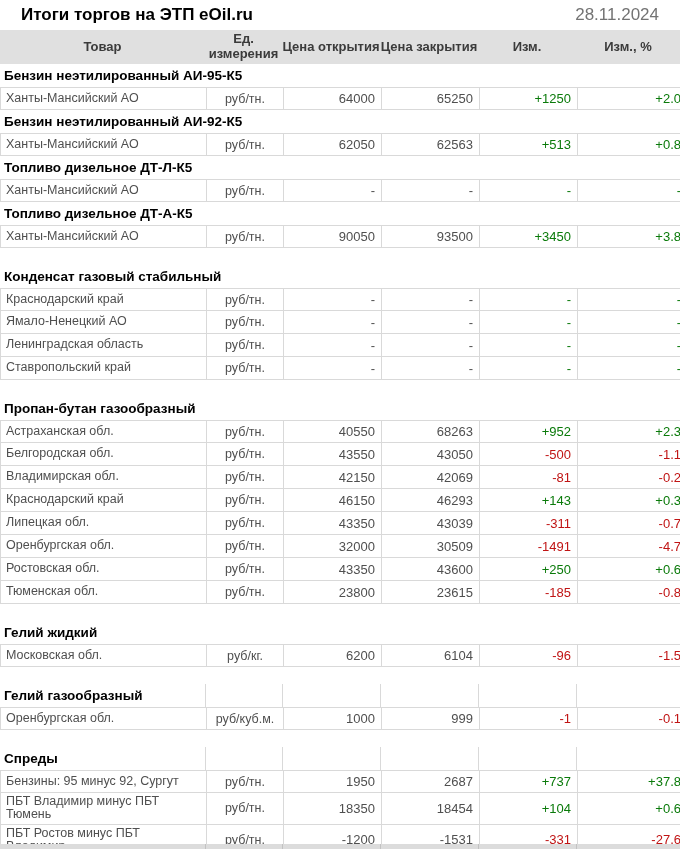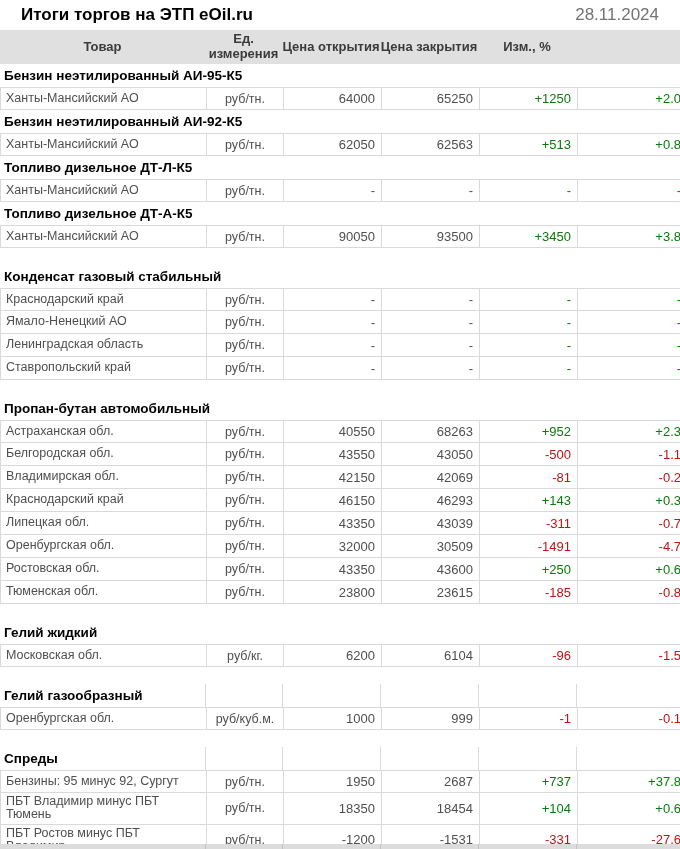--- a/index.html
+++ b/index.html
@@ -60,20 +60,21 @@
   <div class="titlebar">
     <div class="title">Итоги торгов на ЭТП eOil.ru</div>
     <div class="date">28.11.2024</div>
   </div>
 
   <div class="thead gridrow">
     <div class="hc">Товар</div>
     <div class="hc">Ед. измерения</div>
     <div class="hc">Цена открытия</div>
     <div class="hc">Цена закрытия</div>
+    <div class="hc">Изм.</div>
     <div class="hc">Изм., %</div>
   </div>
 
   <div class="tbody">
       <div class="gridrow row section">
         <div class="st">Бензин неэтилированный АИ-95-К5</div>
       </div>
       <div class="gridrow row data first">
         <div class="c c-name">Ханты-Мансийский АО</div>
         <div class="c c-unit">руб/тн.</div>
@@ -146,21 +147,21 @@
       <div class="gridrow row data">
         <div class="c c-name">Ставропольский край</div>
         <div class="c c-unit">руб/тн.</div>
         <div class="c c-num">-</div>
         <div class="c c-num">-</div>
         <div class="c c-chg t-dash">-</div>
         <div class="c c-pct t-dash">-</div>
       </div>
       <div class="spacer"></div>
       <div class="gridrow row section">
-        <div class="st">Пропан-бутан автомобильный</div>
+        <div class="st">Пропан-бутан газообразный</div>
       </div>
       <div class="gridrow row data first">
         <div class="c c-name">Астраханская обл.</div>
         <div class="c c-unit">руб/тн.</div>
         <div class="c c-num">40550</div>
         <div class="c c-num">68263</div>
         <div class="c c-chg t-up">+952</div>
         <div class="c c-pct t-up">+2.3</div>
       </div>
       <div class="gridrow row data">

